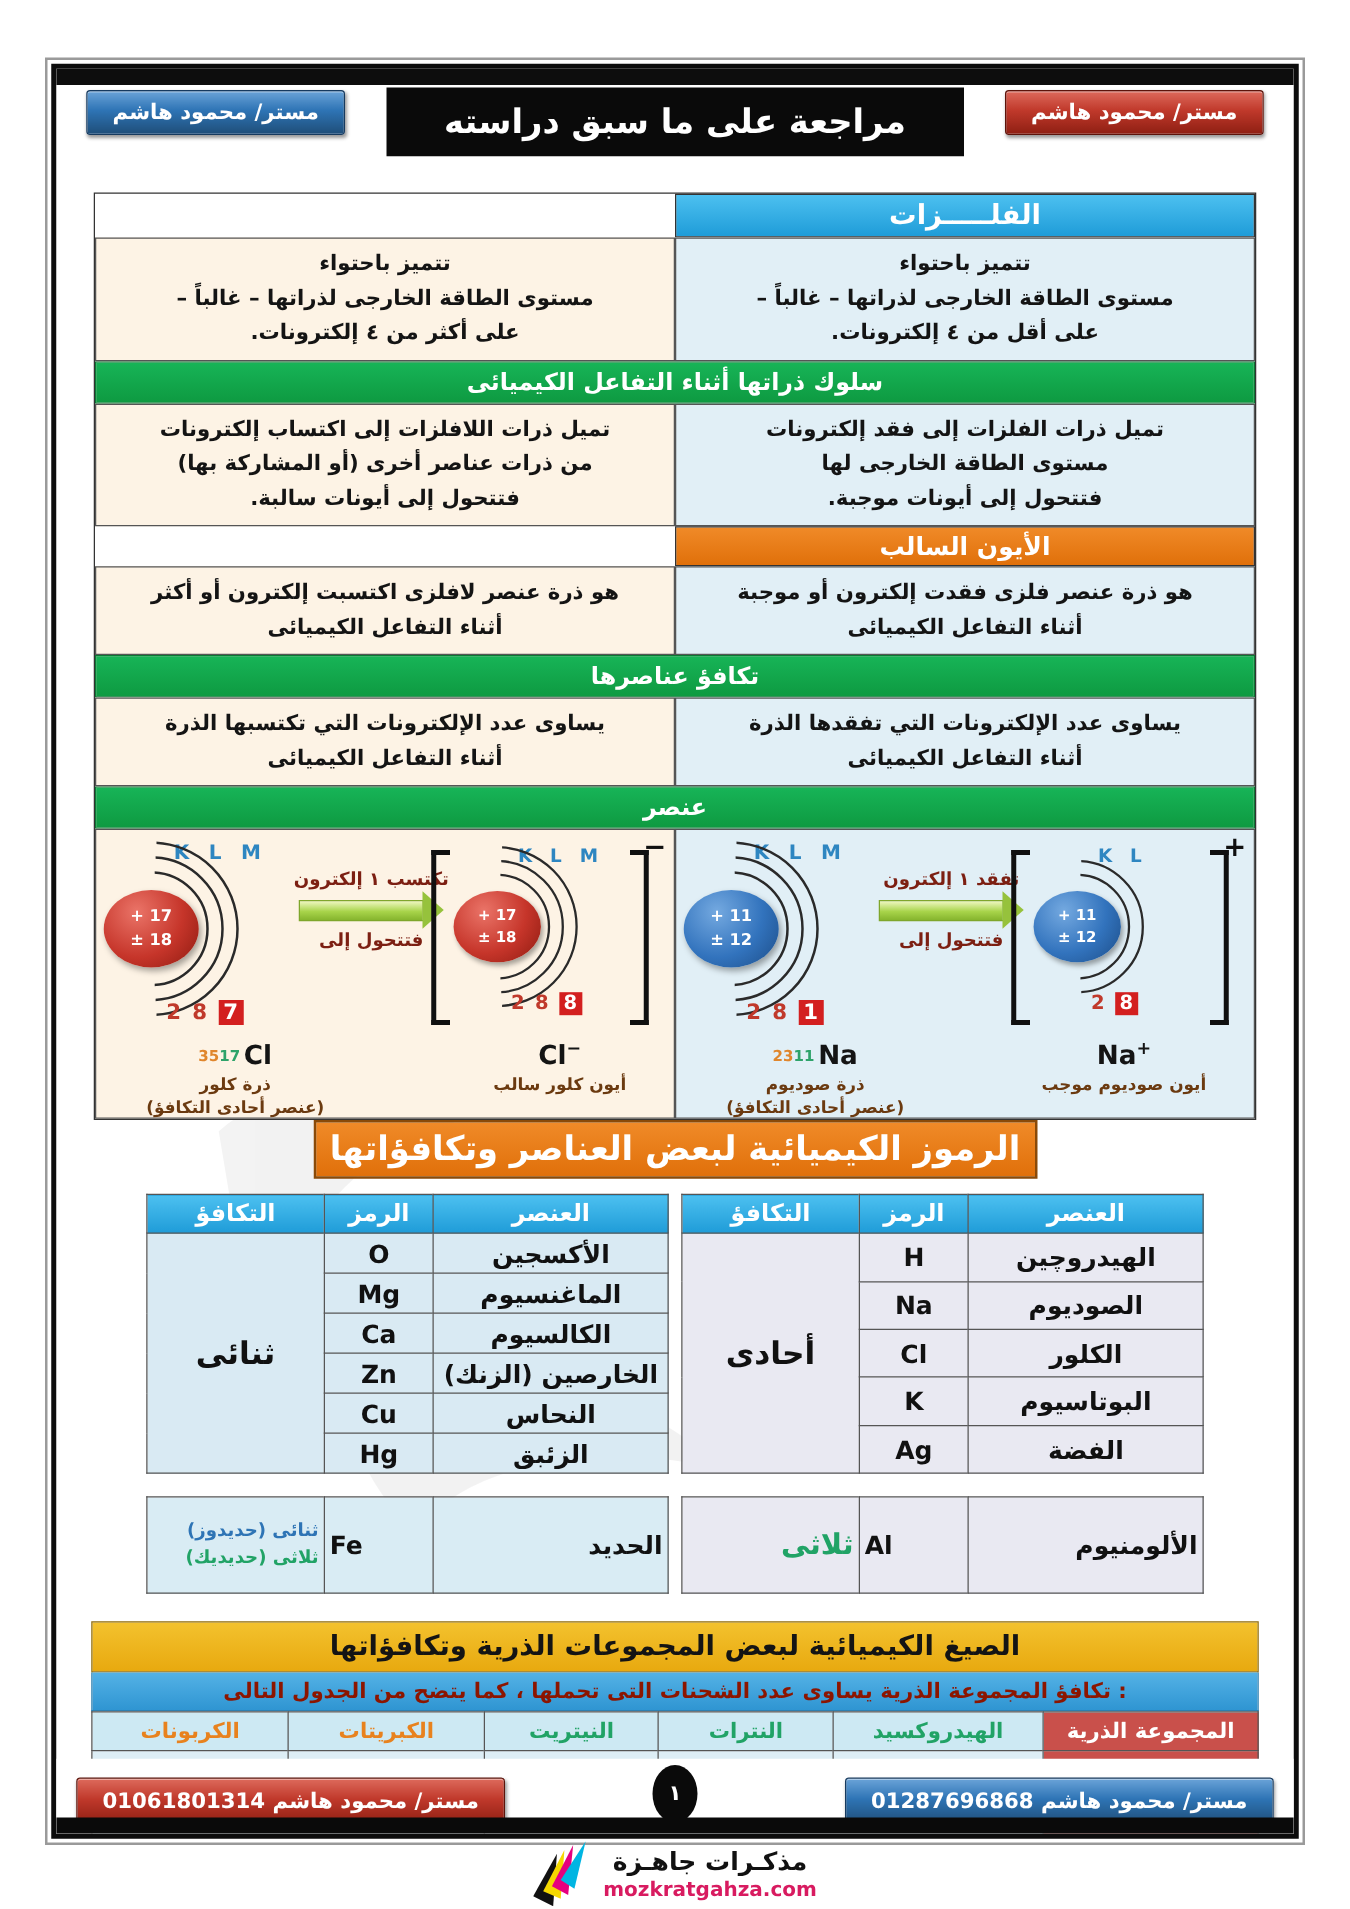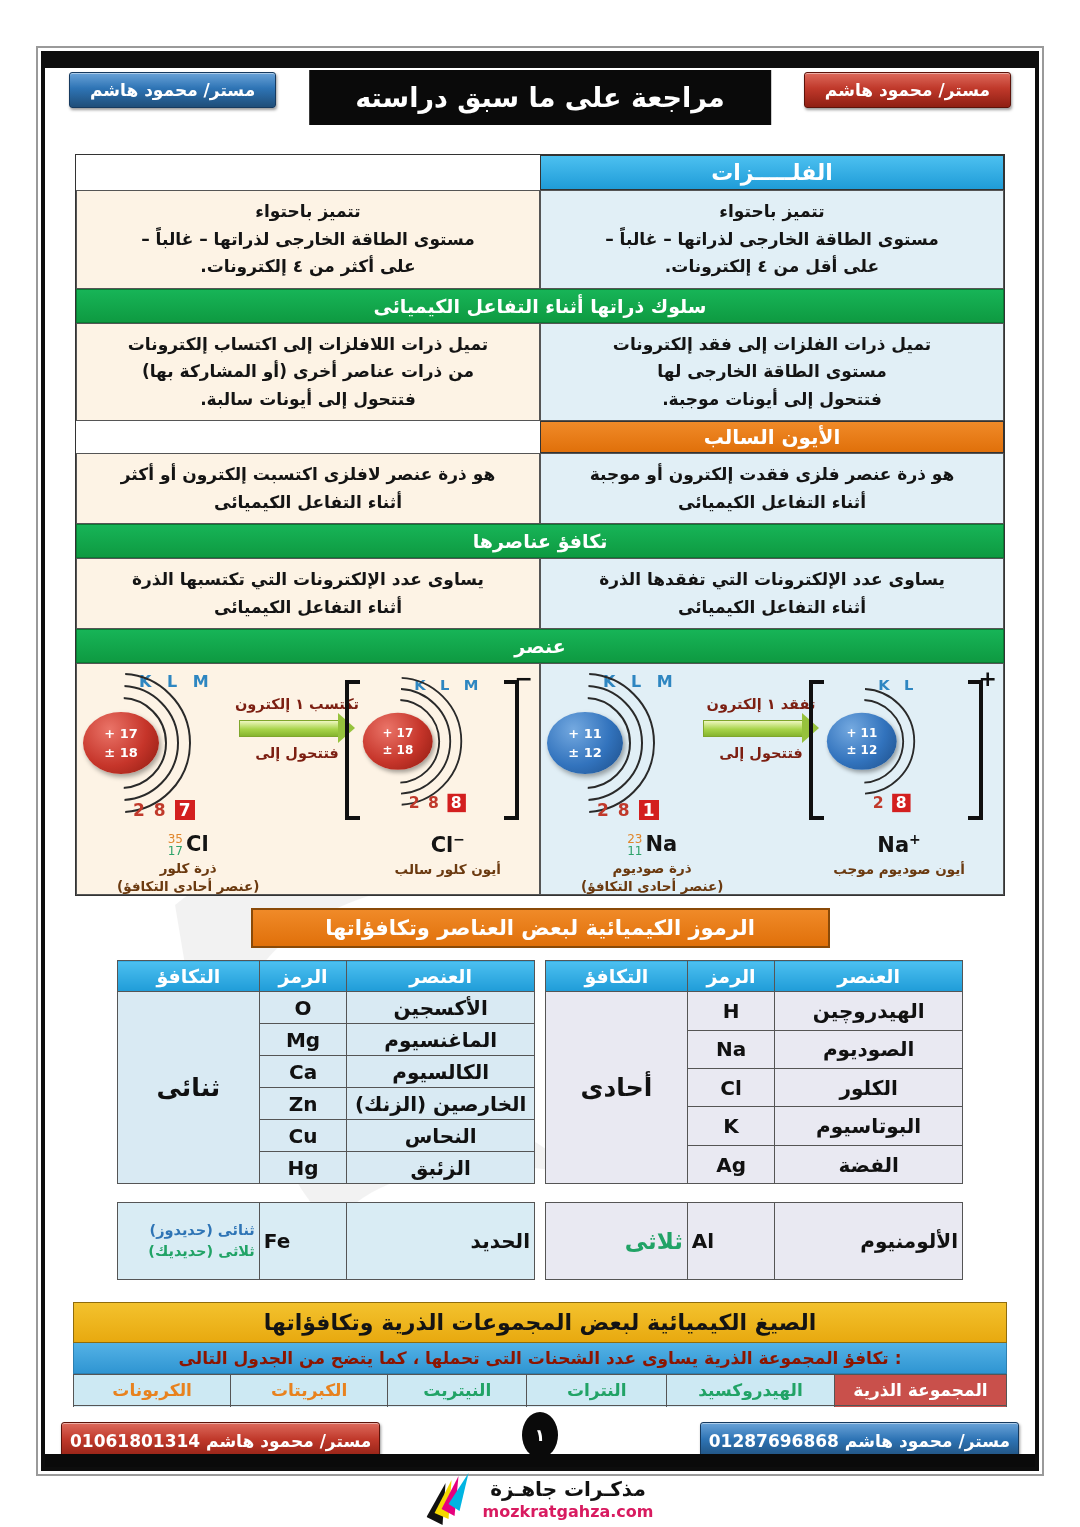--- a/index.html
+++ b/index.html
@@ -82,30 +82,30 @@
   .arr-shape::after { content: ""; position: absolute; right: -17px; top: -8px; border-top: 15px solid transparent; border-bottom: 15px solid transparent; border-left: 17px solid #96c23c; }
   .ion { position: absolute; right: 2px; top: 0; width: 188px; height: 158px; }
   .brk { position: absolute; width: 15px; height: 140px; top: 10px; border: 4px solid #101010; }
   .brkL { left: 0; border-right: none; }
   .brkR { right: 14px; border-left: none; }
   .chg { position: absolute; right: 0; top: -4px; font-size: 22px; font-weight: bold; color: #101010; }
   .ion .atom { left: 16px; top: 6px; transform: scale(.92); transform-origin: left top; }
   .caps { display: flex; justify-content: space-between; padding: 2px 34px 0 36px; }
   .cap { text-align: center; line-height: 1.35; }
   .iso-line { font-size: 21px; font-weight: bold; color: #141414; white-space: nowrap; }
-  .stack { display: inline-flex; flex-direction: column; font-size: 12px; line-height: 1.05; vertical-align: middle; margin-right: 3px; font-weight: normal; justify-content: center; }
+  .stack { display: inline-flex; flex-direction: row; font-size: 12px; line-height: 1.05; vertical-align: middle; margin-right: 3px; font-weight: bold; justify-content: center; }
   .stack .m { color: #e0862c; } .stack .z { color: #2ea36a; }
   .cap-name { color: #6b3a10; font-weight: bold; font-size: 13.5px; }
   .ion-sym { font-size: 21px; font-weight: bold; color: #141414; }
   .ion-sym sup { font-size: 14px; }
 
   
   .sym-banner {
-    width: 579px; margin: 12px auto 12px; background: linear-gradient(180deg,#f08a28,#e0700a);
-    border: 2px solid #8a4a08; color: #fff; font-weight: bold; font-size: 21px;
+    width: 579px; margin: 0 auto 12px; background: linear-gradient(180deg,#f08a28,#e0700a);
+    border: 2px solid #8a4a08; color: #fff; font-weight: bold; font-size: 27px;
     text-align: center; padding: 6px 2px;
   }
   .sym-tables { display: flex; direction: rtl; justify-content: space-between; margin: 0 72px; }
   table { border-collapse: collapse; }
   .etable { width: 418px; direction: rtl; }
   .etable th {
     background: linear-gradient(180deg,#4cc0f0,#1f9cd8); color: #fff; font-size: 19px;
     font-weight: bold; border: 1.5px solid #555; padding: 4px 2px;
   }
   .etable td { border: 1.5px solid #555; font-weight: bold; text-align: center; padding: 3.5px 6px; color: #111; }
@@ -147,21 +147,21 @@
   .gform .fwrap { direction: ltr; display: inline-block; white-space: nowrap; }
   .gform sub { font-size: 13px; }
   .gform sup { font-size: 13px; font-weight: bold; }
   .gval { background: #ddeef6; font-size: 18px; padding: 4px 2px; }
 
   
   .footer { position: absolute; left: 0; right: 0; bottom: 0; height: 60px; z-index: 2; background: #fff; }
   .fbar { position: absolute; left: 0; right: 0; bottom: 0; height: 13px; background: #0a0a0a; }
   .fbadge {
     position: absolute; bottom: 7px; color: #fff; font-weight: bold; font-size: 17px;
-    padding: 8px 8px; border-radius: 3px; white-space: nowrap; direction: rtl;
+    padding: 8px 20px; border-radius: 3px; white-space: nowrap; direction: rtl;
     box-shadow: inset 0 1px 0 rgba(255,255,255,.45), 1px 2px 3px rgba(0,0,0,.4);
   }
   .fred  { left: 16px;  background: linear-gradient(180deg,#dd6a5c,#c0392b 45%,#8f1f13); border: 1px solid #5d130a; }
   .fblue { right: 16px; background: linear-gradient(180deg,#6aa3d8,#2e74b5 45%,#1f4e79); border: 1px solid #163a5f; }
   .fpage {
     position: absolute; left: 50%; transform: translateX(-50%); bottom: 9px;
     width: 36px; height: 46px; background: #0a0a0a; border-radius: 50%;
     color: #fff; display: flex; align-items: center; justify-content: center;
     font-size: 17px; font-weight: bold;
   }

